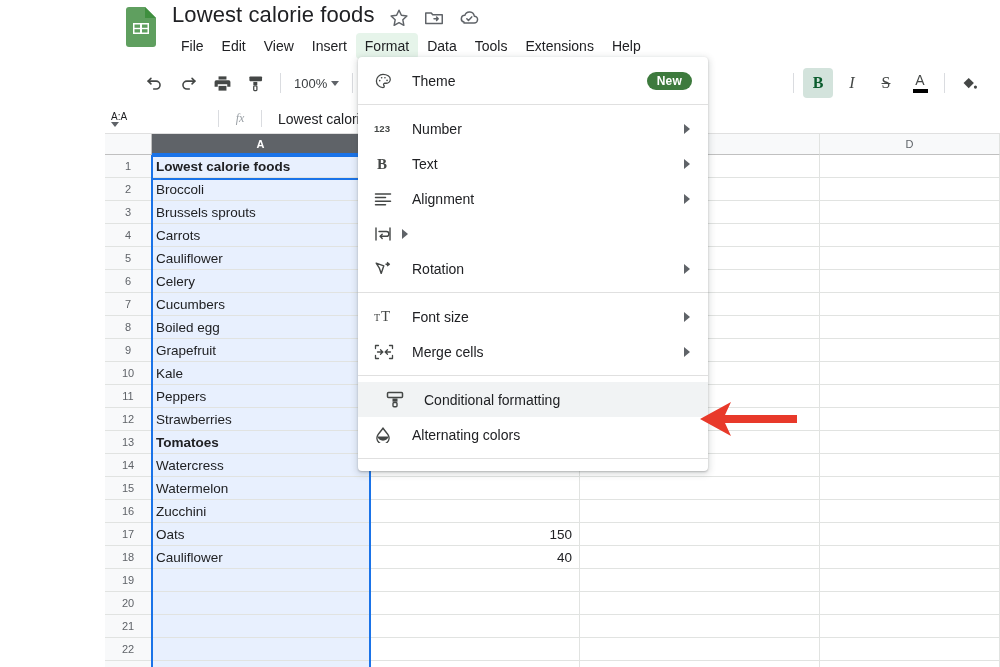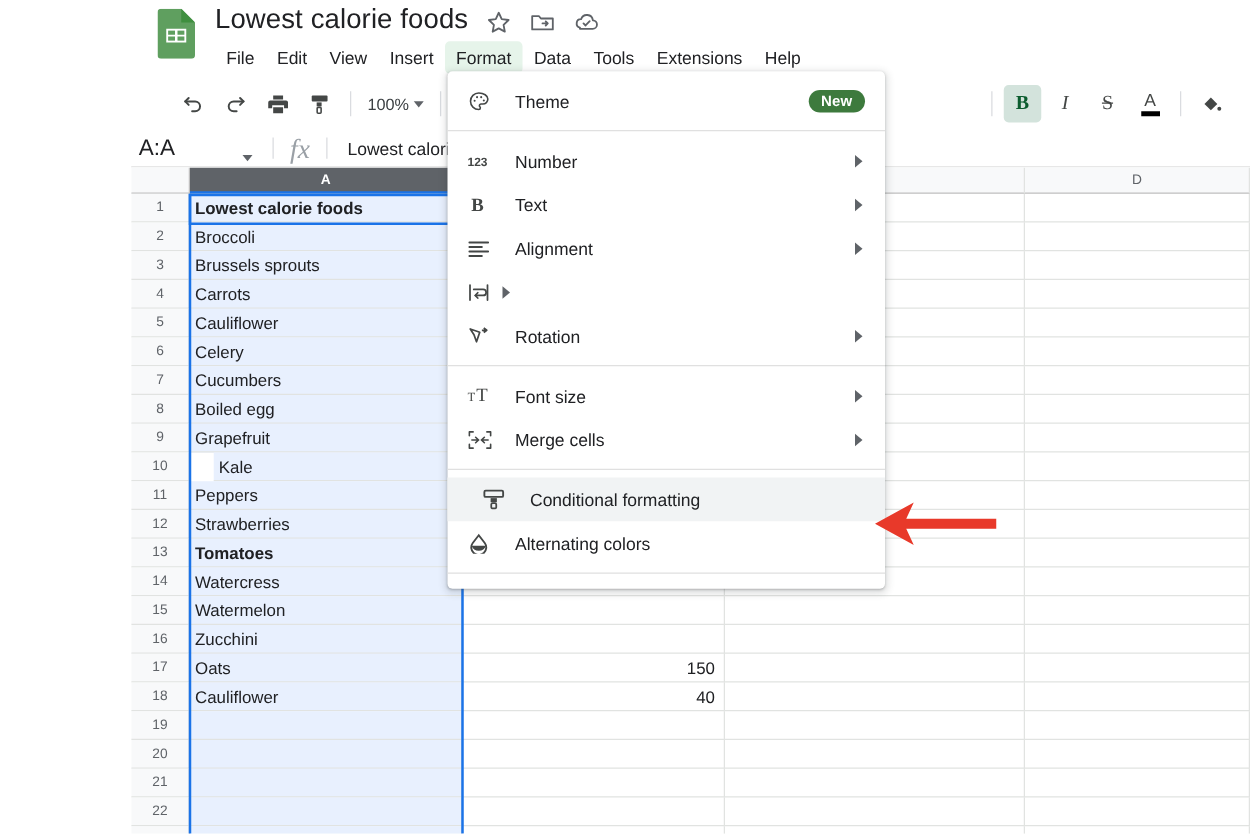--- a/index.html
+++ b/index.html
@@ -48,24 +48,24 @@
   .tsep { width:1px; height:20px; background:#dadce0; margin:0 7px; }
   .zoom {
     display:flex; align-items:center; gap:4px; font-size:13px; color:#3c4043;
     padding:4px 6px; border-radius:4px; cursor:pointer; white-space:nowrap;
   }
   .caret { width:0;height:0;border-left:4px solid transparent;border-right:4px solid transparent;border-top:5px solid #5f6368; }
 
   
   .fbar { position:absolute; left:105px; top:104px; width:895px; height:30px; background:#fff;
           display:flex; align-items:center; border-bottom:1px solid #e0e0e0; }
-  .namebox { width:105px; display:flex; align-items:flex-end; justify-content:space-between;
-             padding:0 8px 0 6px; font-size:18px; color:#202124; cursor:pointer; }
+  .namebox { width:105px; display:flex; align-items:flex-start; justify-content:space-between;
+             padding:0 8px 0 6px; font-size:10px; color:#202124; cursor:pointer;flex-direction:column; }
   .fbsep { width:1px; height:17px; background:#dadce0; margin:0 8px; }
-  .fxlabel { font-family:"Liberation Serif", serif; font-style:italic; font-size:22px; color:#9aa0a6; width:26px; text-align:center;}
+  .fxlabel { font-family:"Liberation Serif", serif; font-style:italic; font-size:12px; color:#9aa0a6; width:26px; text-align:center;}
   .finput { flex:1; font-size:14px; color:#202124; padding-left:8px; white-space:nowrap; overflow:hidden; }
 
   
   .grid { position:absolute; left:105px; top:134px; width:895px; height:533px; overflow:hidden; background:#fff; }
   .corner { position:absolute; left:0; top:0; width:47px; height:21px; background:#f8f9fa; border-right:1px solid #c0c0c0; border-bottom:1px solid #c0c0c0; }
   .colhead { position:absolute; top:0; height:21px; font-size:11px; color:#5f6368;
              display:flex; align-items:center; justify-content:center; background:#f8f9fa;
              border-right:1px solid #e1e3e1; border-bottom:1px solid #c0c0c0; cursor:pointer; }
   .colhead.sel { background:#5f6368; color:#fff; font-weight:bold; border-bottom:2px solid #1a73e8; }
   .rowhead { position:absolute; left:0; width:47px; height:23px; background:#f8f9fa;
@@ -274,21 +274,21 @@
         <div class="cell selcol" style="left: 47px; width: 218px; top: 182px;">Boiled egg</div>
         <div class="cell num" style="left: 265px; width: 210px; top: 182px;"></div>
         <div class="cell" style="left: 475px; width: 240px; top: 182px;"></div>
         <div class="cell" style="left: 715px; width: 180px; top: 182px;"></div>
         <div class="rowhead" style="top: 205px;">9</div>
         <div class="cell selcol" style="left: 47px; width: 218px; top: 205px;">Grapefruit</div>
         <div class="cell num" style="left: 265px; width: 210px; top: 205px;"></div>
         <div class="cell" style="left: 475px; width: 240px; top: 205px;"></div>
         <div class="cell" style="left: 715px; width: 180px; top: 205px;"></div>
         <div class="rowhead" style="top: 228px;">10</div>
-        <div class="cell selcol" style="left: 47px; width: 218px; top: 228px; margin-left: 19px;">Kale</div>
+        <div class="cell selcol" style="left: 47px; width: 218px; top: 228px;">Kale</div>
         <div class="cell num" style="left: 265px; width: 210px; top: 228px;"></div>
         <div class="cell" style="left: 475px; width: 240px; top: 228px;"></div>
         <div class="cell" style="left: 715px; width: 180px; top: 228px;"></div>
         <div class="rowhead" style="top: 251px;">11</div>
         <div class="cell selcol" style="left: 47px; width: 218px; top: 251px;">Peppers</div>
         <div class="cell num" style="left: 265px; width: 210px; top: 251px;"></div>
         <div class="cell" style="left: 475px; width: 240px; top: 251px;"></div>
         <div class="cell" style="left: 715px; width: 180px; top: 251px;"></div>
         <div class="rowhead" style="top: 274px;">12</div>
         <div class="cell selcol" style="left: 47px; width: 218px; top: 274px;">Strawberries</div>

